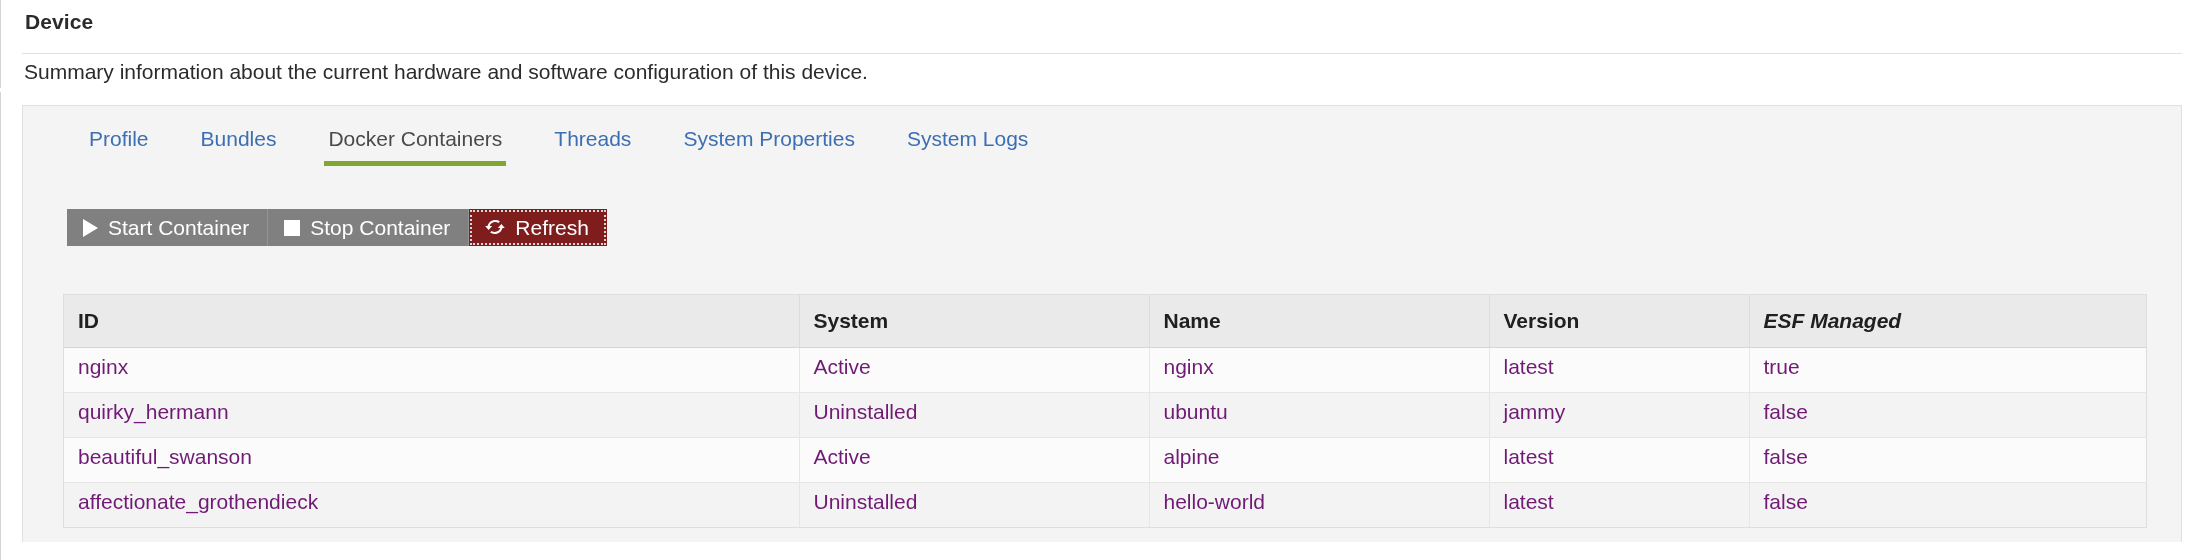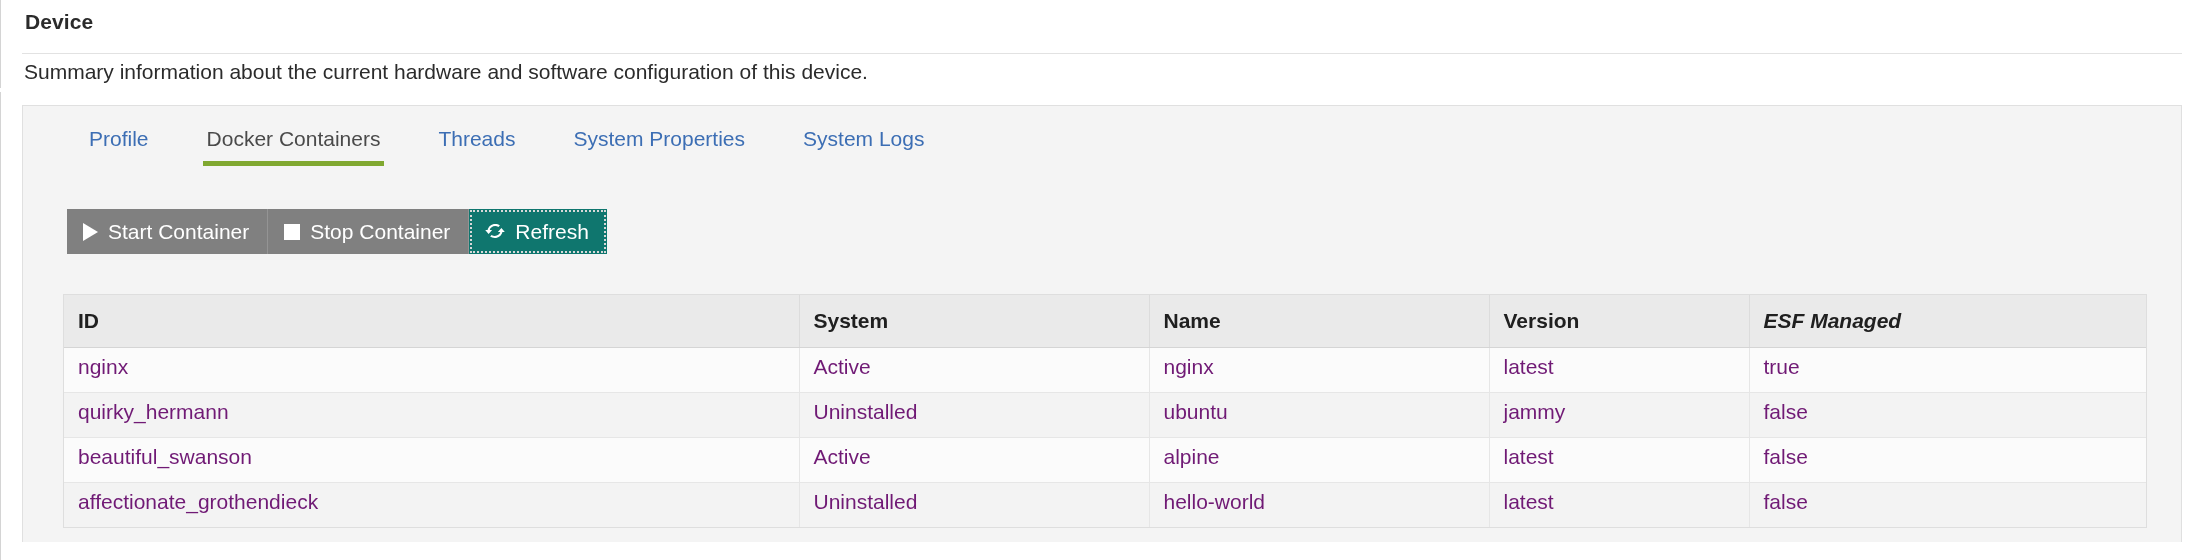--- a/index.html
+++ b/index.html
@@ -75,21 +75,21 @@
   }
 
   
   .tabs {
     position: relative;
     height: 58px;
     margin: 12px 0 0 0;
     padding: 0 0 0 40px;
     display: flex;
     align-items: flex-start;
-    gap: 6px;
+    gap: 0;
     text-align: center;
   }
   .tab {
     position: relative;
     font-size: 21px;
     color: #3c6eb4;
     padding: 8px 26px 14px 26px;
     white-space: nowrap;
     cursor: pointer;
     line-height: 26px;
@@ -112,36 +112,36 @@
     position: absolute;
     left: 44px;
     top: 103px;
     display: flex;
     align-items: stretch;
   }
   .btn {
     display: flex;
     align-items: center;
     gap: 10px;
-    height: 45px;
+    height: 37px;
     box-sizing: border-box;
     padding: 0 18px 0 16px;
     background: #808080;
     color: #ffffff;
     font-size: 21px;
     border: none;
     border-right: 1px solid #949494;
     cursor: pointer;
     white-space: nowrap;
     font-family: "Liberation Sans", sans-serif;
     line-height: 1;
   }
   .btn:last-child { border-right: none; }
   .btn.focused {
-    background: #0f766e;
+    background: #7f1d1d;
     outline: 2px dotted #d8d8d8;
     outline-offset: -3px;
   }
 
   .ico { display: inline-block; flex: 0 0 auto; }
   .ico-play {
     width: 0; height: 0;
     border-left: 15px solid #ffffff;
     border-top: 9px solid transparent;
     border-bottom: 9px solid transparent;
@@ -215,20 +215,21 @@
   <div class="edge-rule edge-b"></div>
 
   <div class="page-title">Device</div>
   <div class="title-rule"></div>
   <div class="page-subtitle">Summary information about the current hardware and software configuration of this device.</div>
 
   <div class="card">
 
     <div class="tabs">
       <div class="tab">Profile</div>
+      <div class="tab">Bundles</div>
       <div class="tab active">Docker Containers</div>
       <div class="tab">Threads</div>
       <div class="tab">System Properties</div>
       <div class="tab">System Logs</div>
     </div>
 
     <div class="toolbar">
       <button class="btn">
         <span class="ico ico-play"></span>
         <span>Start Container</span>

